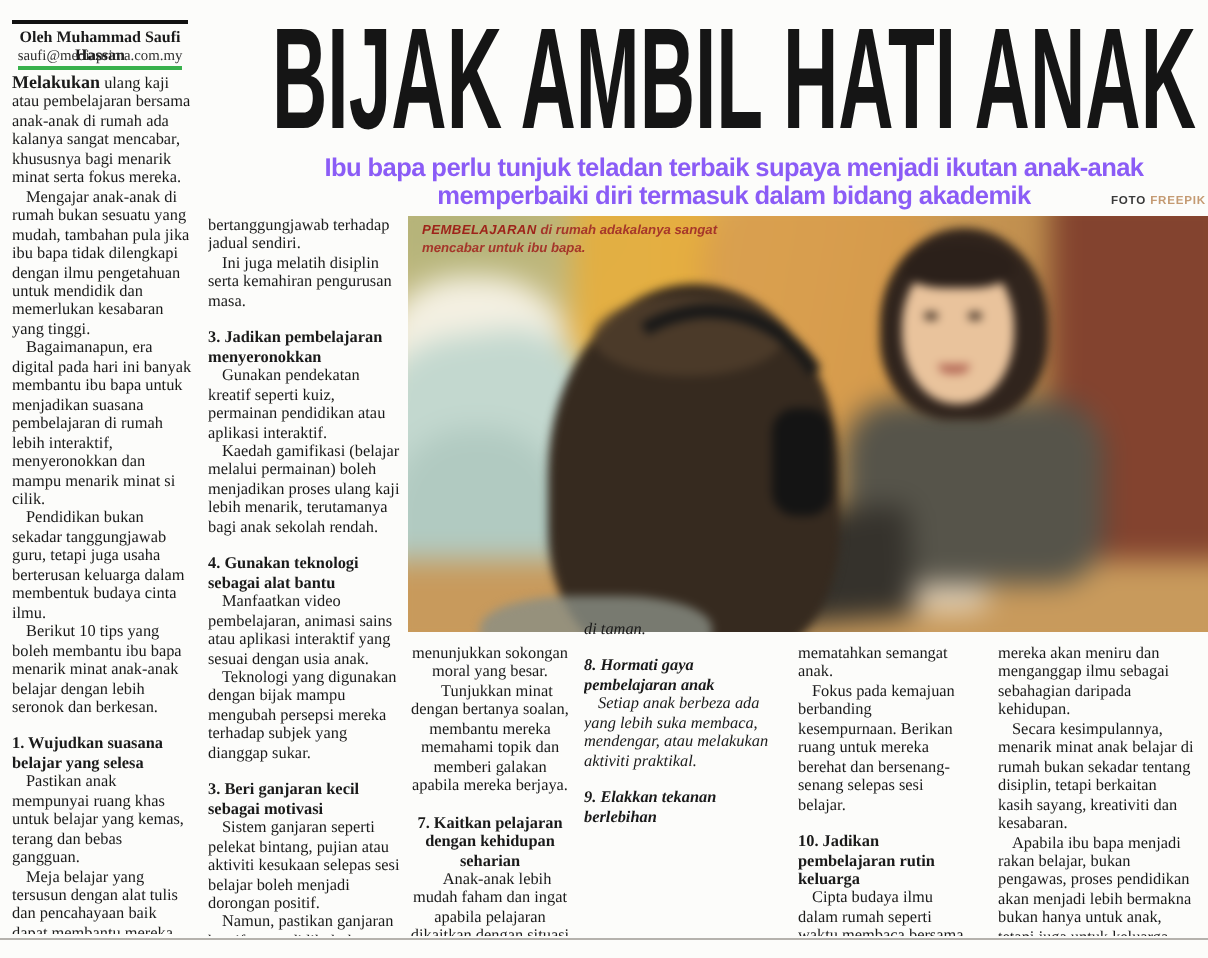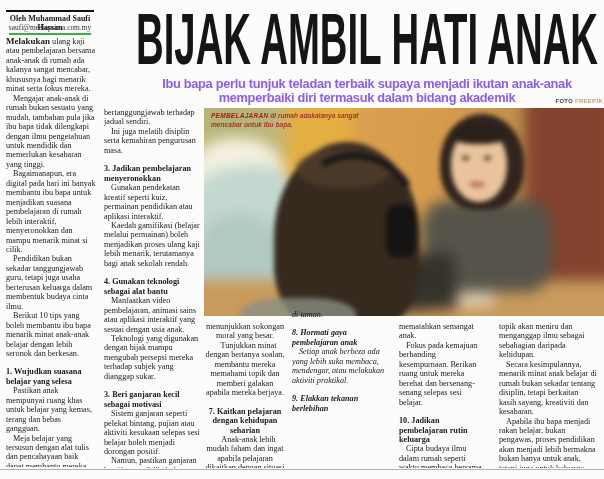--- a/index.html
+++ b/index.html
@@ -135,19 +135,19 @@
       <p class="para">Setiap anak berbeza ada yang lebih suka membaca, mendengar, atau melakukan aktiviti praktikal.</p>
       <div class="h">9. Elakkan tekanan berlebihan</div>
     </div>
   <div class="col" style="left:399px;top:322px;width:88px;height:146px;">
       <p class="cont">mematahkan semangat anak.</p>
       <p class="para">Fokus pada kemajuan berbanding kesempurnaan. Berikan ruang untuk mereka berehat dan bersenang-senang selepas sesi belajar.</p>
       <div class="h">10. Jadikan pembelajaran rutin keluarga</div>
       <p class="para">Cipta budaya ilmu dalam rumah seperti waktu membaca bersama, menonton dokumentari keluarga, atau berbincang isu semasa.</p>
     </div>
   <div class="col" style="left:499px;top:322px;width:98px;height:146px;">
-      <p class="cont">topik akan meniru dan menganggap ilmu sebagai sebahagian daripada kehidupan.</p>
+      <p class="cont">mereka akan meniru dan menganggap ilmu sebagai sebahagian daripada kehidupan.</p>
       <p class="para">Secara kesimpulannya, menarik minat anak belajar di rumah bukan sekadar tentang disiplin, tetapi berkaitan kasih sayang, kreativiti dan kesabaran.</p>
       <p class="para">Apabila ibu bapa menjadi rakan belajar, bukan pengawas, proses pendidikan akan menjadi lebih bermakna bukan hanya untuk anak, tetapi juga untuk keluarga secara keseluruhan.</p>
     </div>
 
   <div class="bottom-rule"></div>
 </div>
 
 </body></html>

